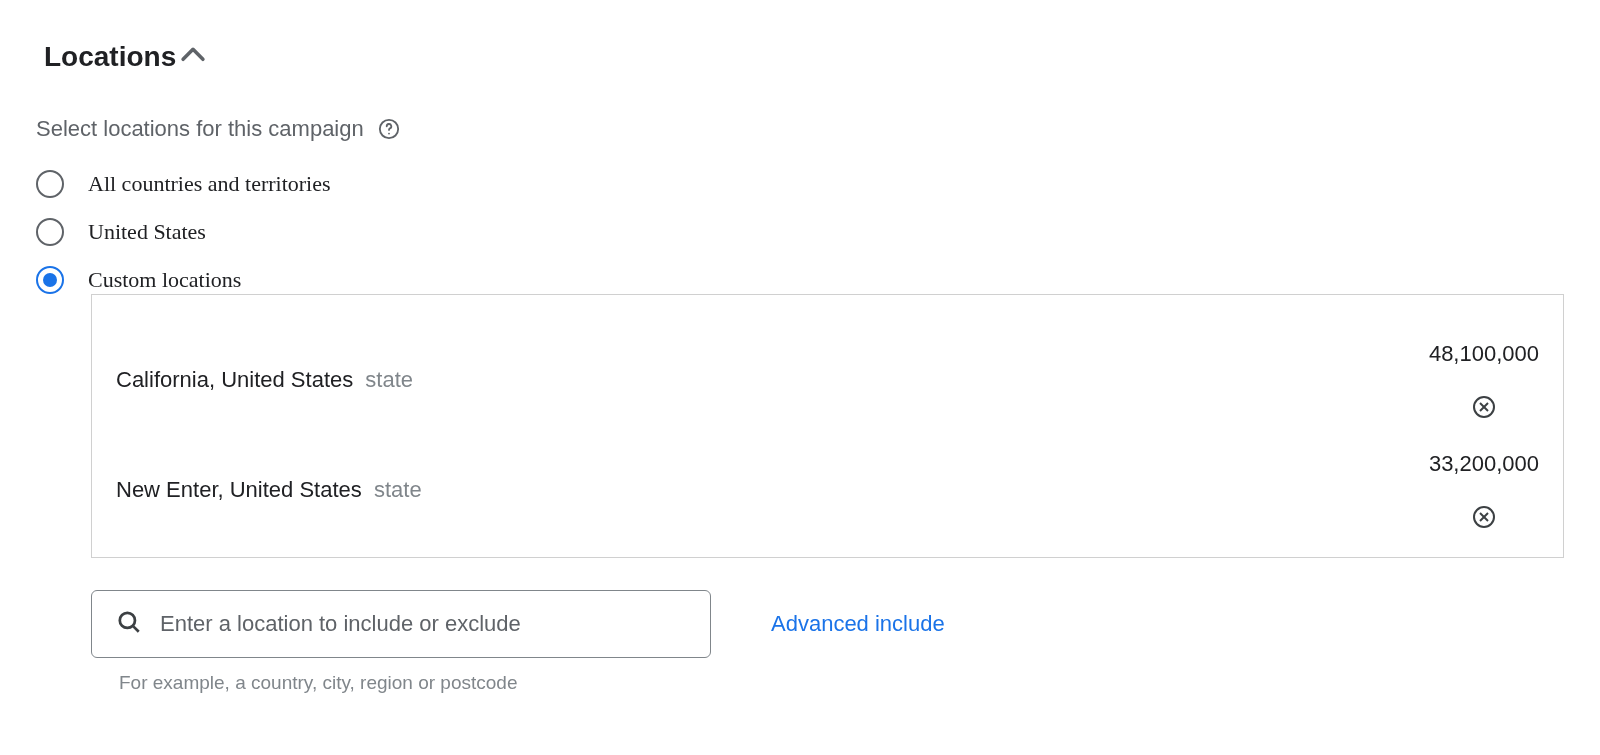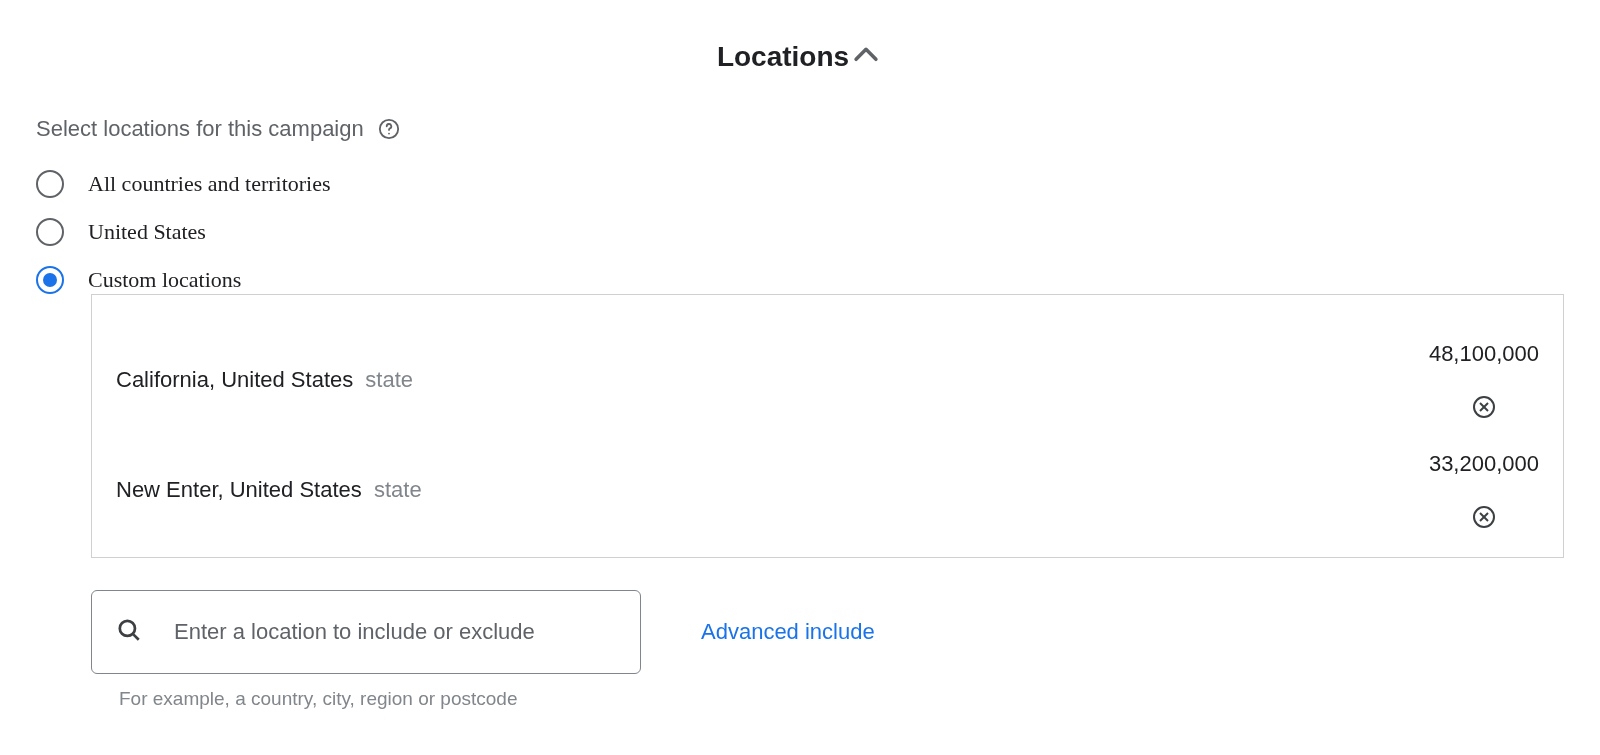--- a/index.html
+++ b/index.html
@@ -10,22 +10,23 @@
   body {
     font-family: Arial, Helvetica, sans-serif;
     background: #fff;
     color: #202124;
     width: 1600px;
     padding: 38px 36px;
   }
   .header-row {
     display: flex;
     align-items: center;
-    justify-content: center;
+    justify-content: flex-start;
     margin-bottom: 40px;
+    margin-left: 8px;
   }
   .section-title {
     font-size: 28px;
     font-weight: 600;
     color: #202124;
   }
   .chevron-up {
     cursor: pointer;
   }
   .subtitle-row {
@@ -132,25 +133,25 @@
   }
   .search-row {
     margin-left: 55px;
     display: flex;
     align-items: center;
     gap: 60px;
   }
   .search-box {
     border: 1px solid #80868b;
     border-radius: 6px;
-    padding: 26px 24px;
-    display: flex;
-    align-items: center;
-    gap: 32px;
-    width: 550px;
+    padding: 18px 24px;
+    display: flex;
+    align-items: center;
+    gap: 18px;
+    width: 620px;
   }
   .search-placeholder {
     font-size: 22px;
     color: #5f6368;
   }
   .advanced-link {
     font-size: 22px;
     color: #1a73e8;
     cursor: pointer;
   }

